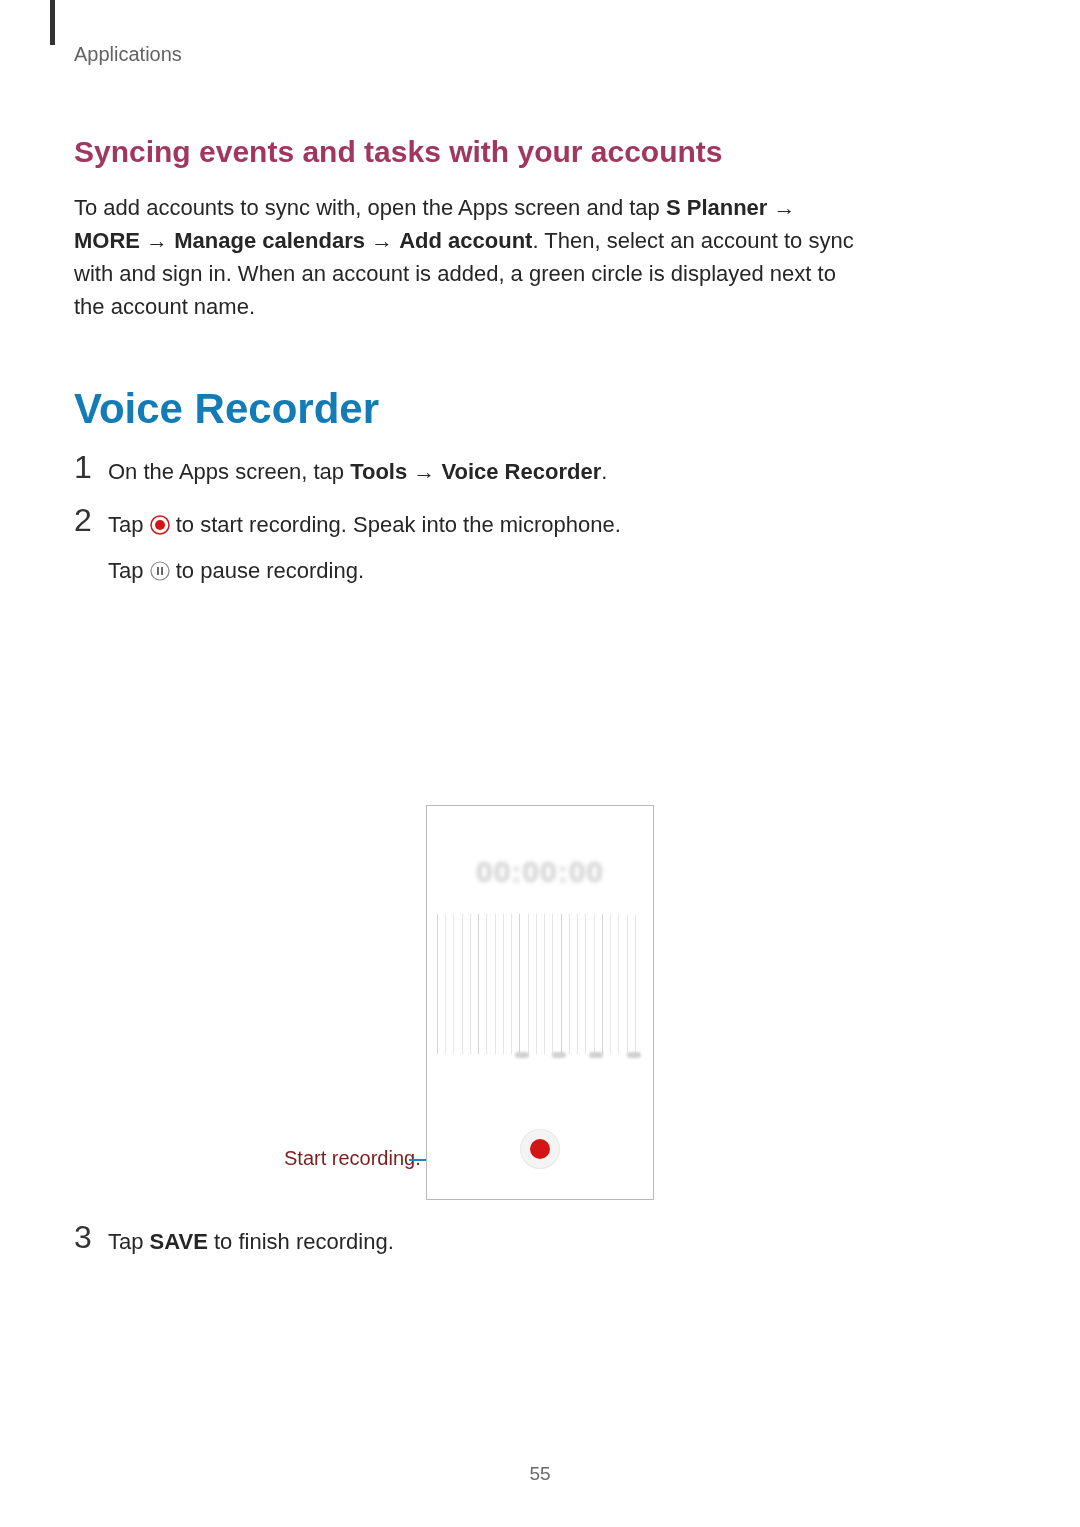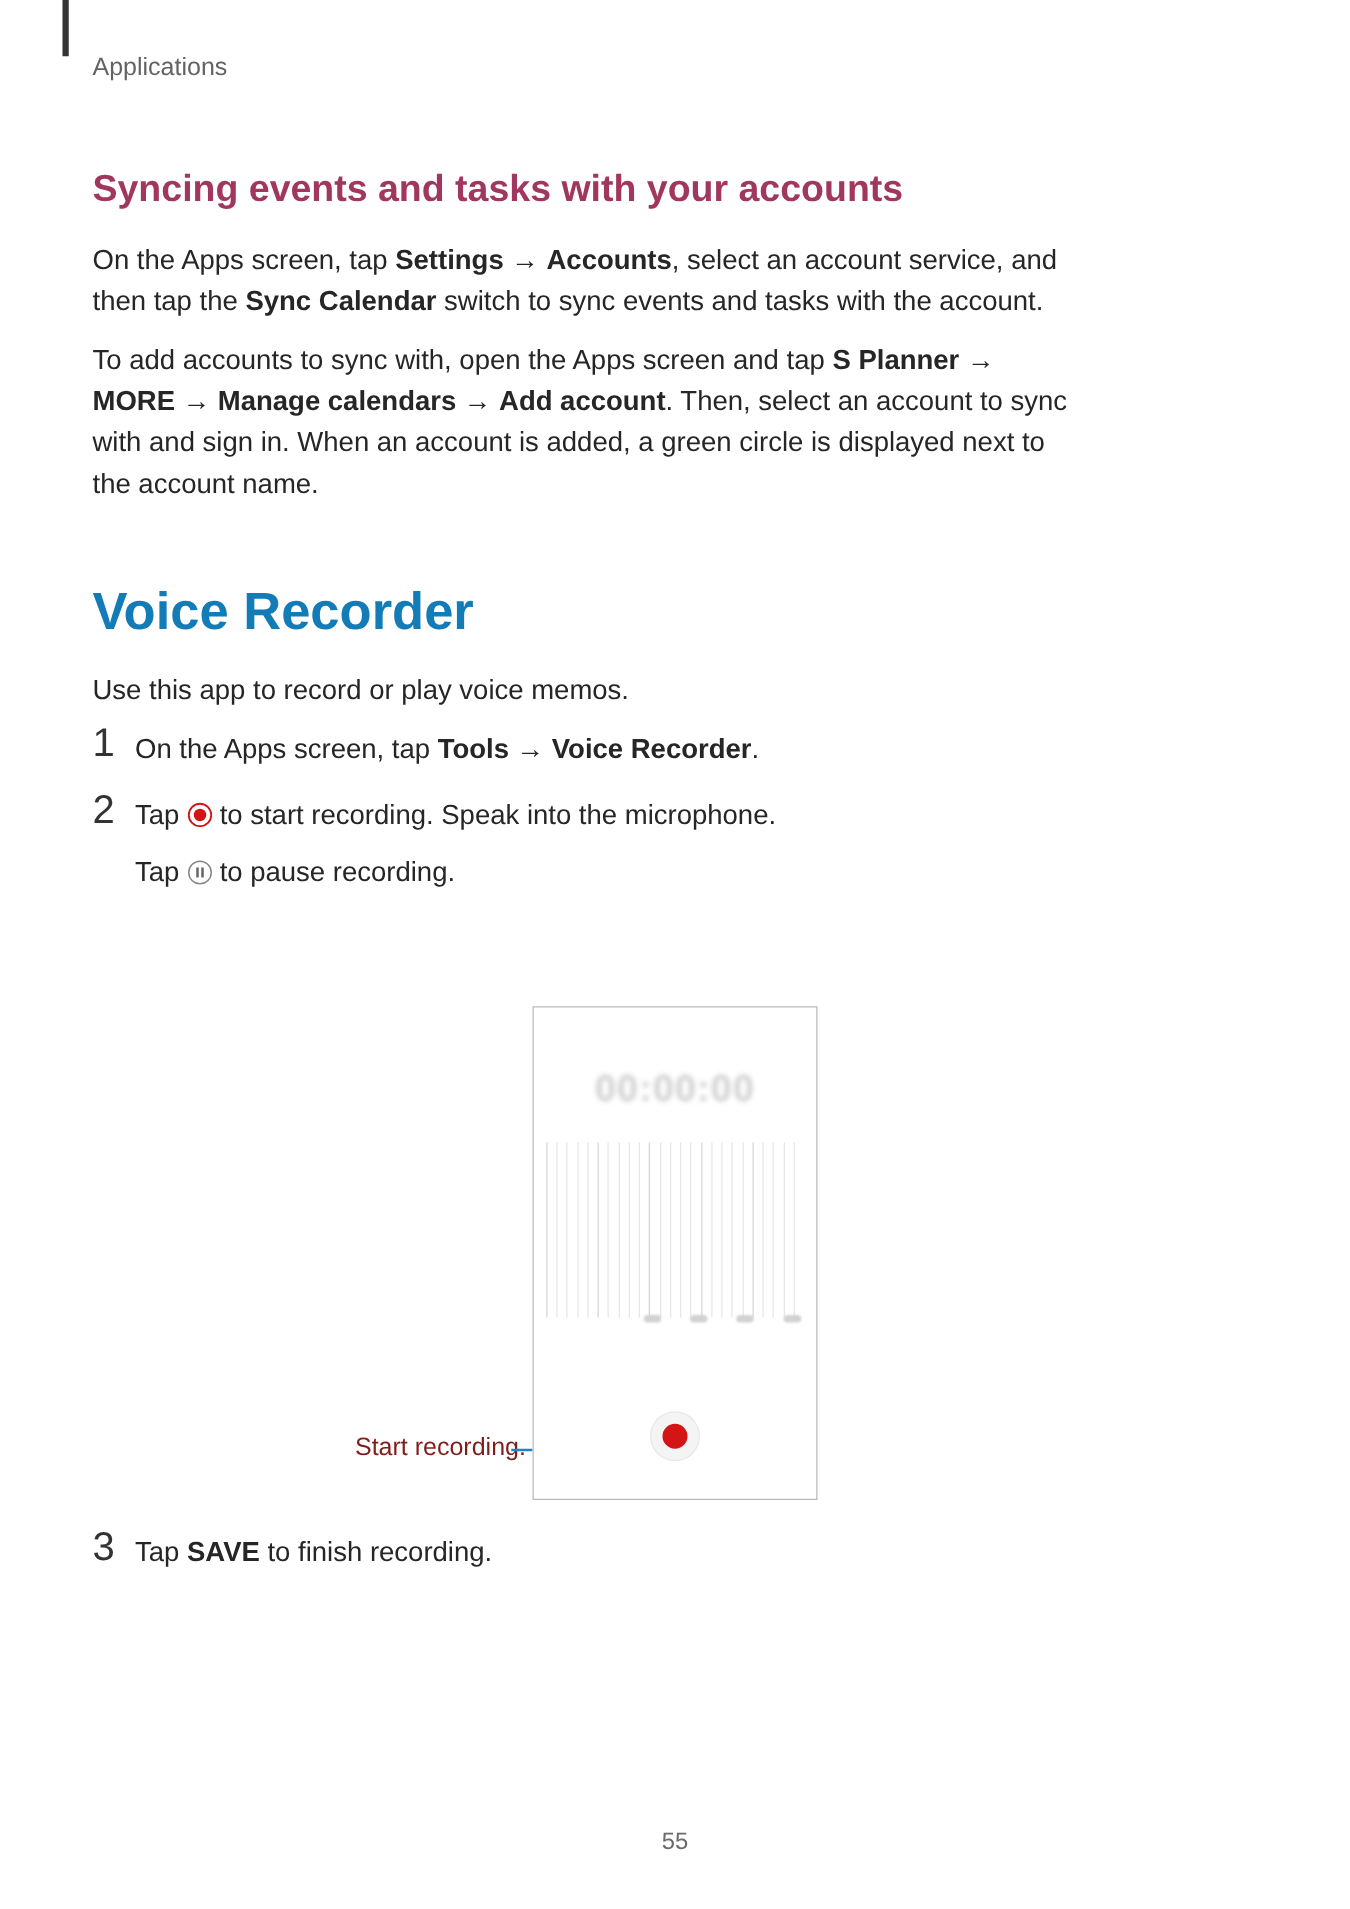--- a/index.html
+++ b/index.html
@@ -186,30 +186,26 @@
 </head>
 <body>
 
 <div class="page">
   <div class="tab-mark"></div>
   <div class="running-head">Applications</div>
 
   <div class="content">
     <h2 class="subheading">Syncing events and tasks with your accounts</h2>
 
-    <p class="body">
-      <span>On the Apps screen, tap </span><span class="b">Settings</span><span class="arrow"> → </span><span class="b">Accounts</span><span>, select an account service, and then tap the </span><span class="b">Sync Calendar</span><span> switch to sync events and tasks with the account.</span>
-    </p>
 
     <p class="body">
       <span>To add accounts to sync with, open the Apps screen and tap </span><span class="b">S Planner</span><span class="arrow"> → </span><span class="b">MORE</span><span class="arrow"> → </span><span class="b">Manage calendars</span><span class="arrow"> → </span><span class="b">Add account</span><span>. Then, select an account to sync with and sign in. When an account is added, a green circle is displayed next to the account name.</span>
     </p>
 
     <h1 class="section-title">Voice Recorder</h1>
-    <p class="body">Use this app to record or play voice memos.</p>
 
     <div class="steps">
       <div class="step">
         <div class="step-num">1</div>
         <p class="body">
           <span>On the Apps screen, tap </span><span class="b">Tools</span><span class="arrow"> → </span><span class="b">Voice Recorder</span><span>.</span>
         </p>
       </div>
 
       <div class="step">

